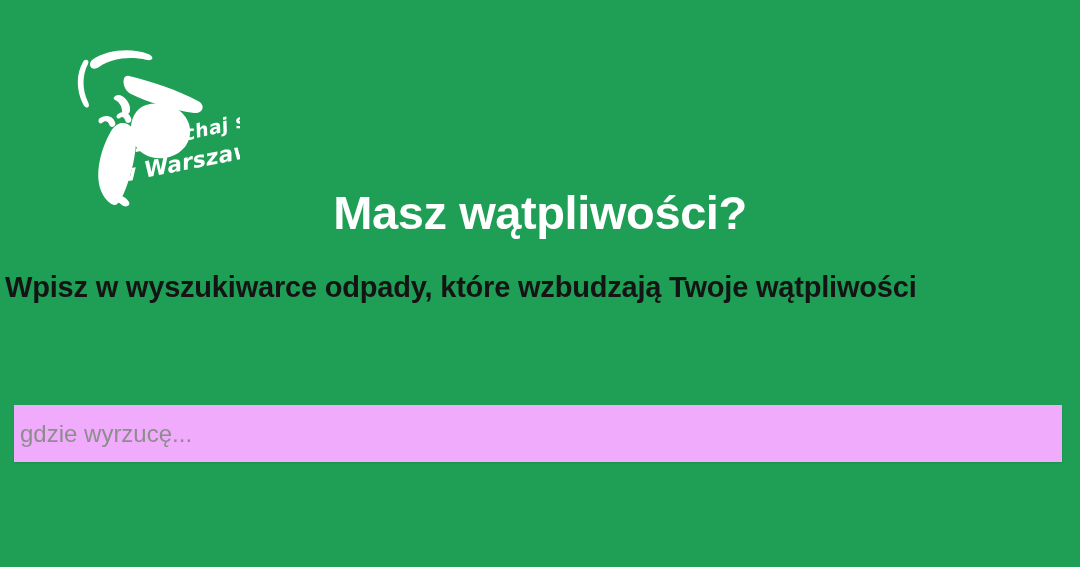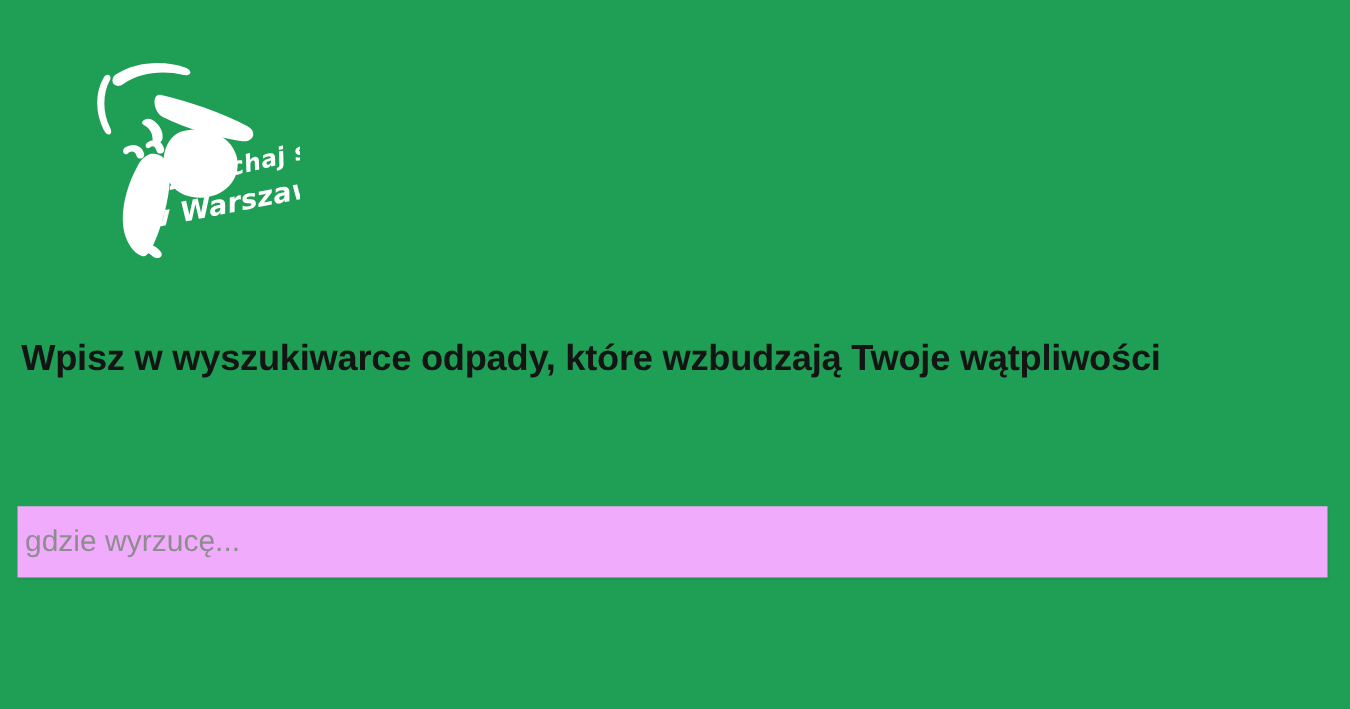--- a/index.html
+++ b/index.html
@@ -49,21 +49,21 @@
     font-weight: bold;
     letter-spacing: -0.4px;
     line-height: 1.15;
     margin: 0;
     white-space: nowrap;
   }
 
   
   .subhead {
     position: absolute;
-    left: 17px;
+    left: 5px;
     top: 269px;
     width: 872px;
     text-align: center;
     color: #141414;
     font-size: 29px;
     font-weight: bold;
     line-height: 36px;
     margin: 0;
     letter-spacing: -0.2px;
   }
@@ -133,20 +133,21 @@
           <text x="62" y="104" font-family="'DejaVu Sans', sans-serif" font-size="19" font-weight="bold" font-style="italic" letter-spacing="0.4" fill="#ffffff">zakochaj się</text>
         </g>
 
         <g transform="rotate(-11 44 135)">
           <text x="44" y="135" font-family="'DejaVu Sans', sans-serif" font-size="22" font-weight="bold" font-style="italic" letter-spacing="0.2" fill="#ffffff">w Warszawie</text>
         </g>
       </g>
     </svg>
   </div>
 
+  <h1 class="headline">Masz wątpliwości?</h1>
 
   <div class="subhead">
     <span class="line">Wpisz w wyszukiwarce odpady, które wzbudzają Twoje wątpliwości</span>
   </div>
 
   <div class="search-wrap">
     <input class="search-input" type="text" placeholder="gdzie wyrzucę..." style="">
   </div>
 
 </div>

